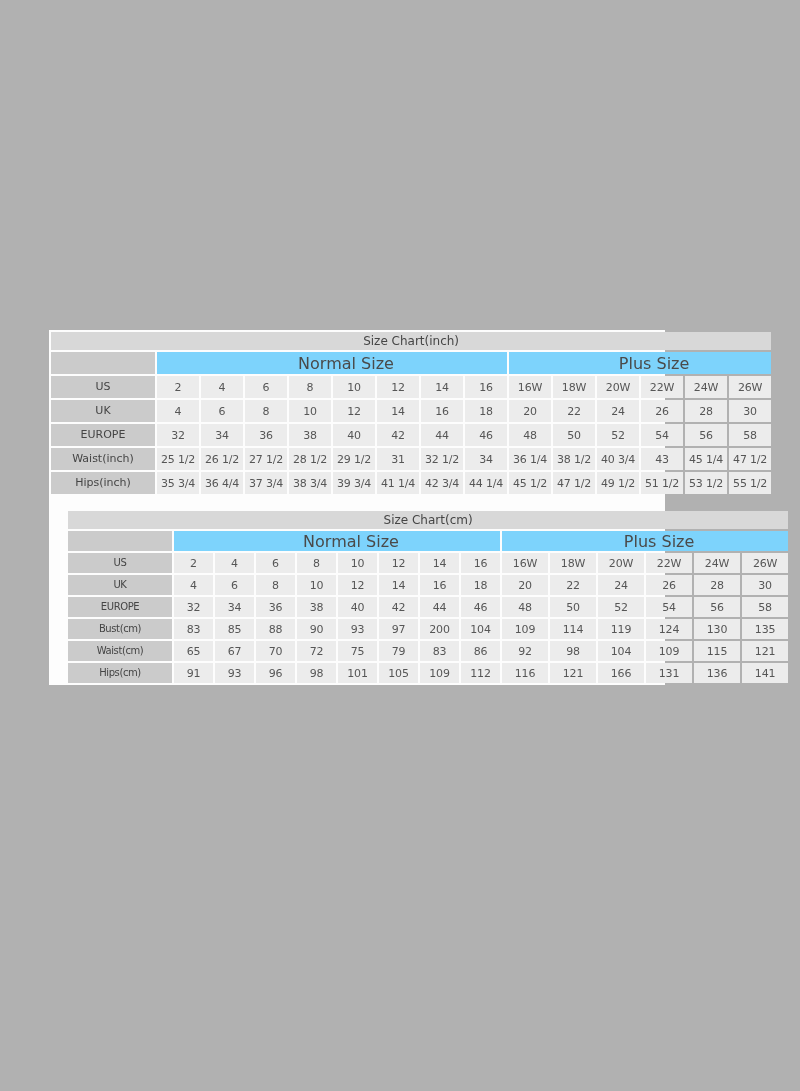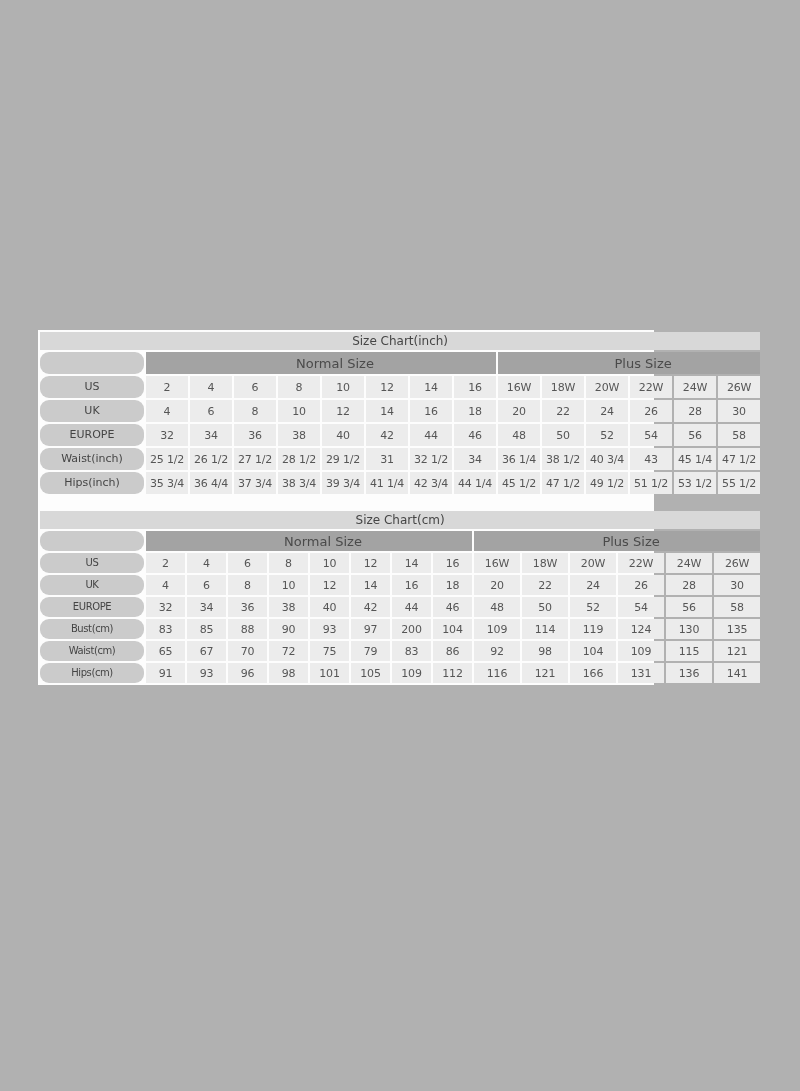--- a/index.html
+++ b/index.html
@@ -12,64 +12,64 @@
     overflow: hidden;
   }
   .page {
     position: relative;
     width: 800px;
     height: 1091px;
     background: #b1b1b1;
   }
   .charts-panel {
     position: absolute;
-    left: 38px;
+    left: 49px;
     top: 330px;
     width: 616px;
     background: #fdfdfd;
     padding: 0;
   }
   table.size-table {
     border-collapse: separate;
     border-spacing: 2px;
     width: 724px;
     table-layout: fixed;
   }
   table.size-table.cm {
     margin-top: 13px;
+    margin-left: 17px;
   }
   td {
     text-align: center;
     vertical-align: middle;
     font-size: 11px;
     color: #565656;
     overflow: hidden;
     padding: 0;
   }
   td.title-cell {
     background: #d8d8d8;
     color: #454545;
     font-size: 12px;
     height: 18px;
   }
   td.group-cell {
-    background: #a3a3a3;
+    background: #7dd3fc;
     color: #4a4a4a;
-    font-size: 13px;
+    font-size: 16px;
     height: 20px;
     padding-left: 28px;
   }
   td.label-cell {
     background: #cbcbcb;
     color: #454545;
     font-size: 11px;
     height: 20px;
     line-height: 1.25;
     padding: 1px 2px;
-    border-radius: 9px;
   }
   table.cm td.label-cell {
     white-space: nowrap;
     font-size: 10px;
     letter-spacing: -0.4px;
     padding: 0;
   }
   td.data-cell {
     background: #ececec;
     color: #565656;

